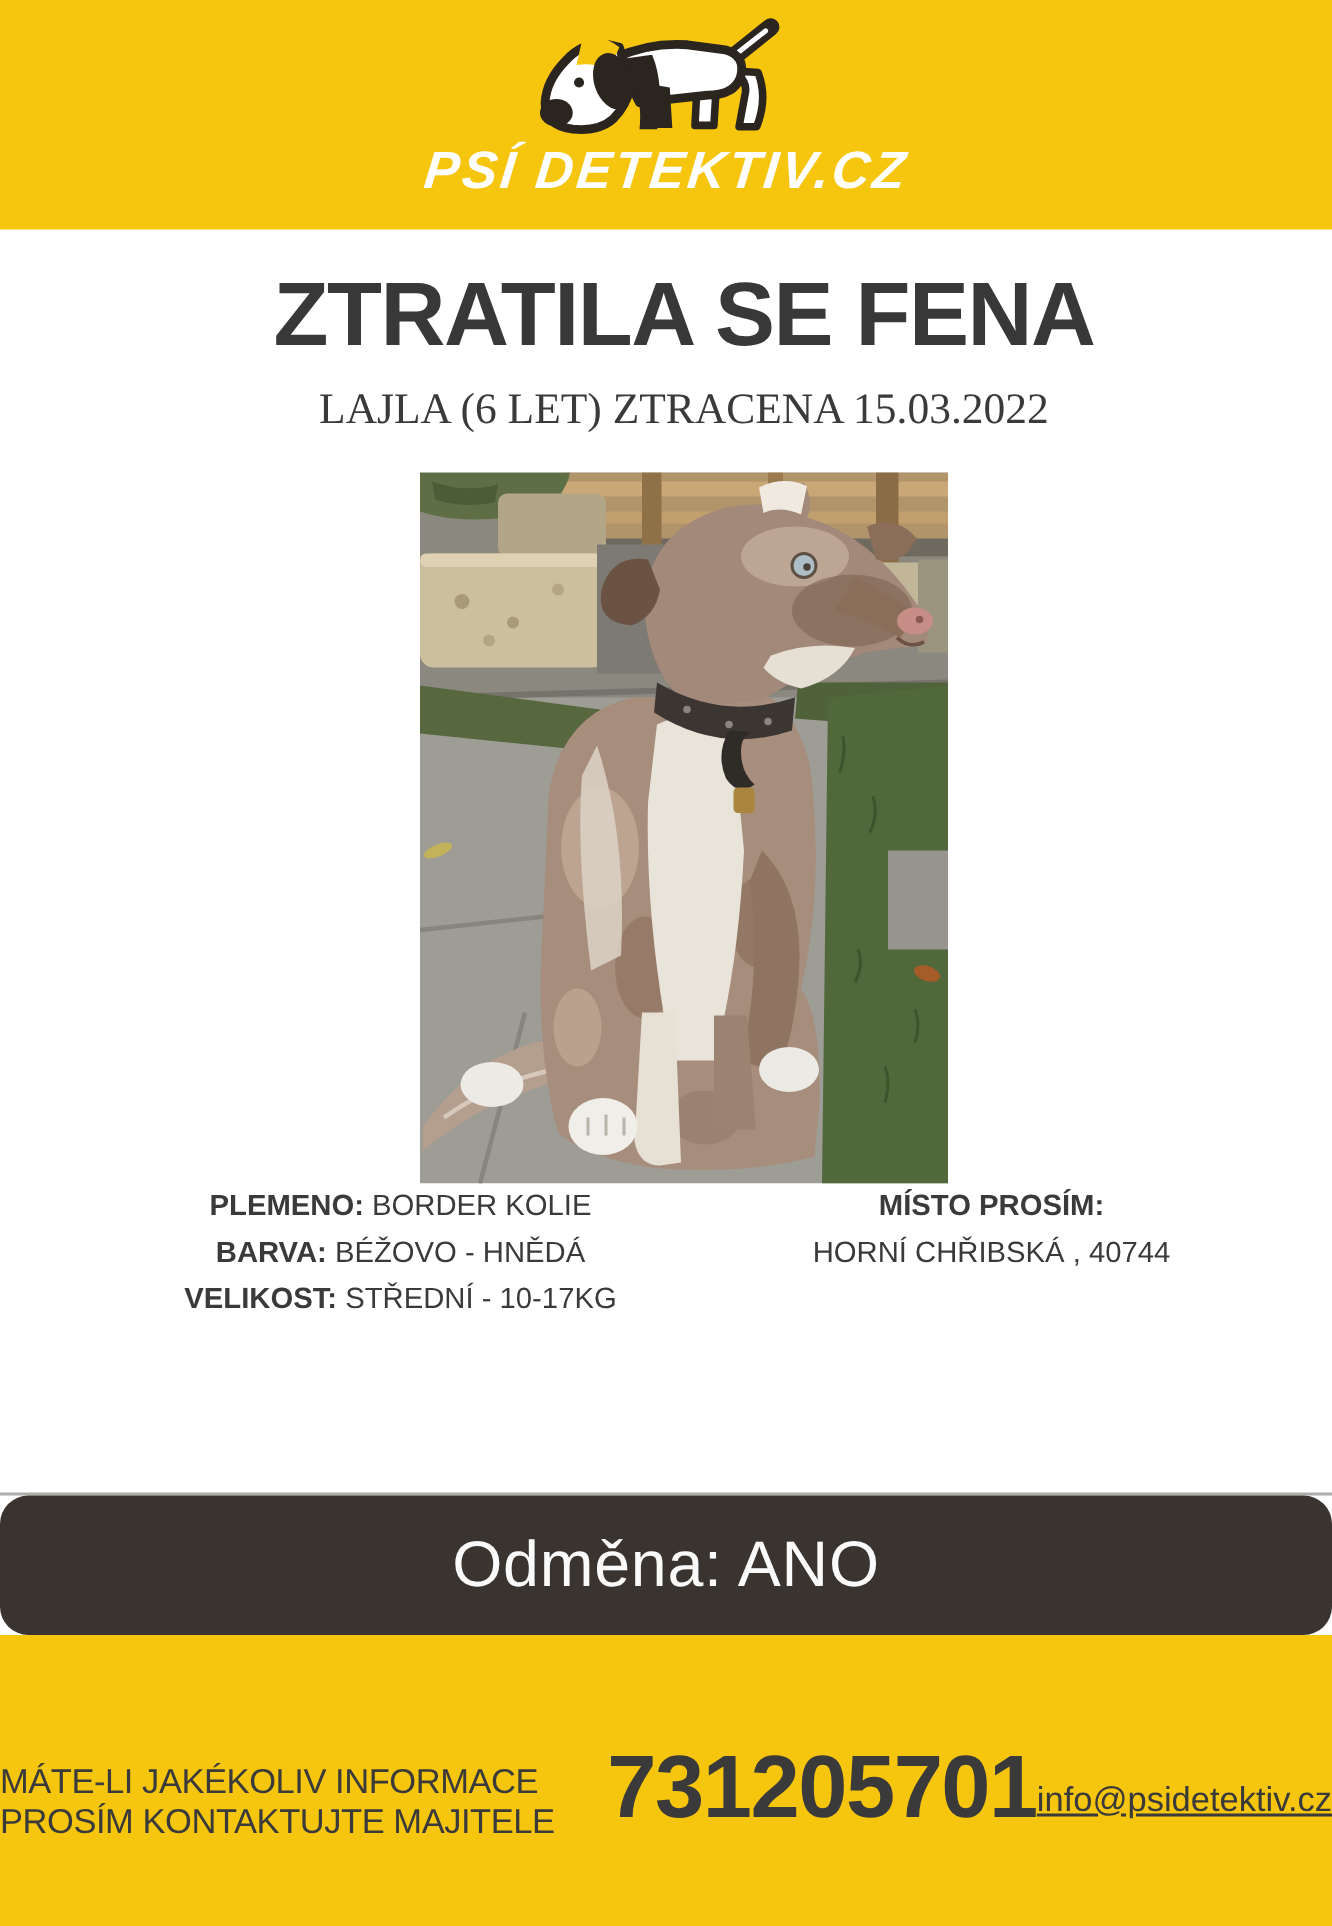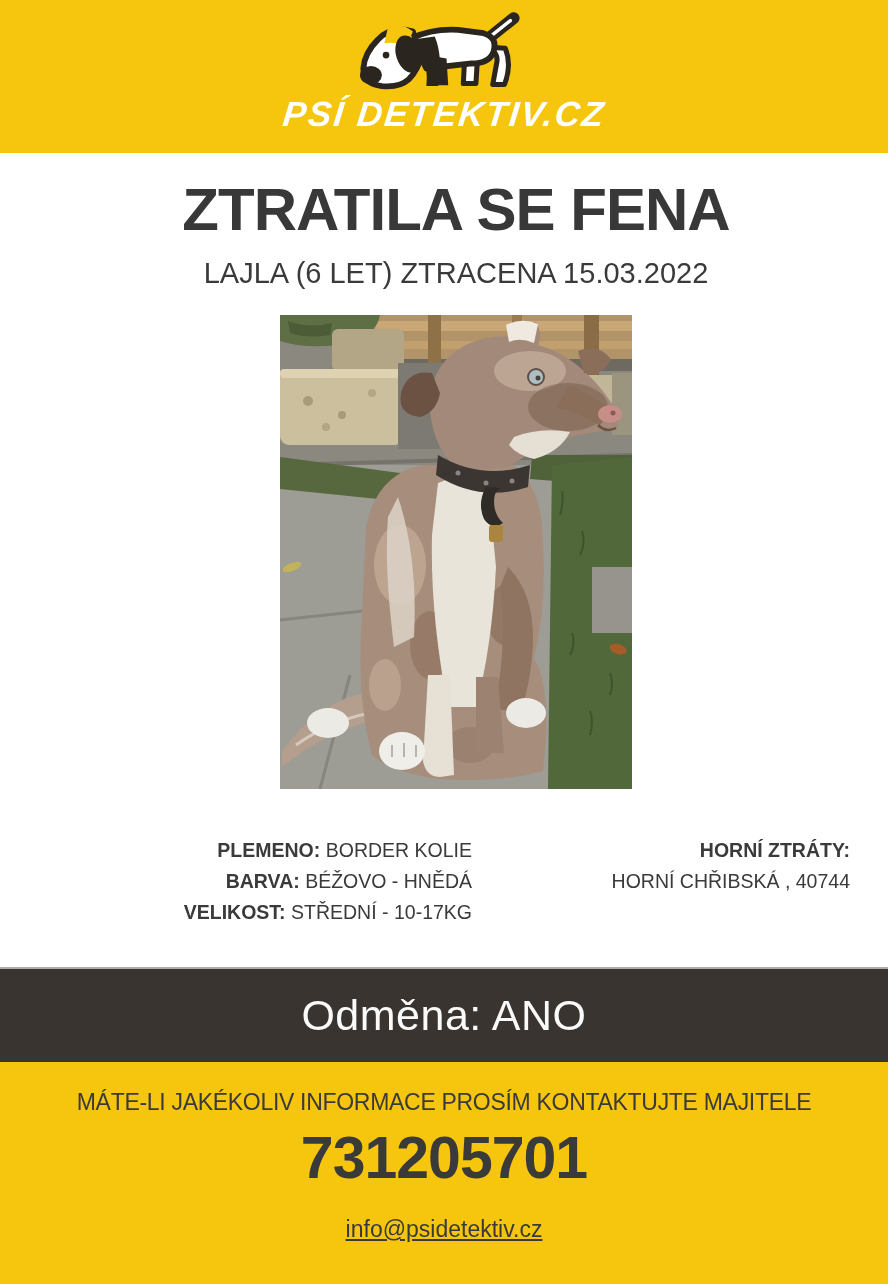--- a/index.html
+++ b/index.html
@@ -12,39 +12,39 @@
   .header { height:153px; background:#f6c50d; flex:0 0 auto;
             display:flex; flex-direction:column; align-items:center; justify-content:flex-start; }
   .logo-dog { width:178px; height:84px; margin-top:8px; display:block; }
   .brand { color:#ffffff; font-weight:bold; font-style:italic; font-size:35px;
            letter-spacing:2px; transform:skewX(-6deg); margin-top:2px; white-space:nowrap; }
 
   
   main { flex:1 1 auto; text-align:center;padding-left:24px; }
   h1.title { margin-top:24px; font-size:60px; line-height:66px; font-weight:bold;
              color:#383838; letter-spacing:-1px; }
-  .subtitle { margin-top:14px; font-size:29px; line-height:32px; color:#3a3a3a; }
+  .subtitle { margin-top:14px; font-size:29px; line-height:32px; color:#3a3a3a;font-family:Liberation Serif, serif; }
   .photo { width:352px; height:474px; margin:26px auto 0; }
   .photo svg { display:block; width:352px; height:474px; }
 
-  .details { display:flex; text-align:right; padding:0 38px; margin-top:46px; }
+  .details { display:flex; text-align:center; padding:0 38px; }
   .details .col-left  { flex:0 0 410px; }
   .details .col-right { flex:1 1 auto; }
   .detail-row { font-size:19.5px; line-height:31px; color:#3a3a3a; white-space:nowrap; }
   .lbl { font-weight:bold; }
 
   
   .divider { height:2px; background:#aeaca8; flex:0 0 auto; }
   .reward-bar { height:93px; background:#39342f; flex:0 0 auto;
-                display:flex; align-items:center; justify-content:center; }
+                display:flex; align-items:center; justify-content:center;border-radius:19px; }
   .reward-text { color:#fafafa; font-size:43px; letter-spacing:0.5px; }
 
   
-  .footer { height:222px; background:#f6c50d; flex:0 0 auto;
-            display:flex; flex-direction:column; align-items:center; }
+  .footer { height:194px; background:#f6c50d; flex:0 0 auto;
+            display:flex; flex-direction:row; align-items:center; }
   .contact-message { margin-top:27px; font-size:23px; color:#3a3a3a; letter-spacing:-0.3px; }
   .phone { margin-top:8px; font-size:59px; font-weight:bold; color:#3a3a3a; letter-spacing:-1px; }
   .email { margin-top:24px; font-size:23px; color:#3a3a3a; text-decoration:underline; }
 </style>
 </head>
 <body>
 
 <div class="page">
 
   <header class="header">
@@ -195,21 +195,21 @@
           <span class="lbl">BARVA:</span>
           <span class="val">BÉŽOVO - HNĚDÁ</span>
         </div>
         <div class="detail-row">
           <span class="lbl">VELIKOST:</span>
           <span class="val">STŘEDNÍ - 10-17KG</span>
         </div>
       </div>
       <div class="col-right">
         <div class="detail-row">
-          <span class="lbl">HORNÍ ZTRÁTY:</span>
+          <span class="lbl">MÍSTO PROSÍM:</span>
           <span class="val"></span>
         </div>
         <div class="detail-row">
           <span class="lbl"></span>
           <span class="val">HORNÍ CHŘIBSKÁ , 40744</span>
         </div>
       </div>
     </section>
   </main>
 

